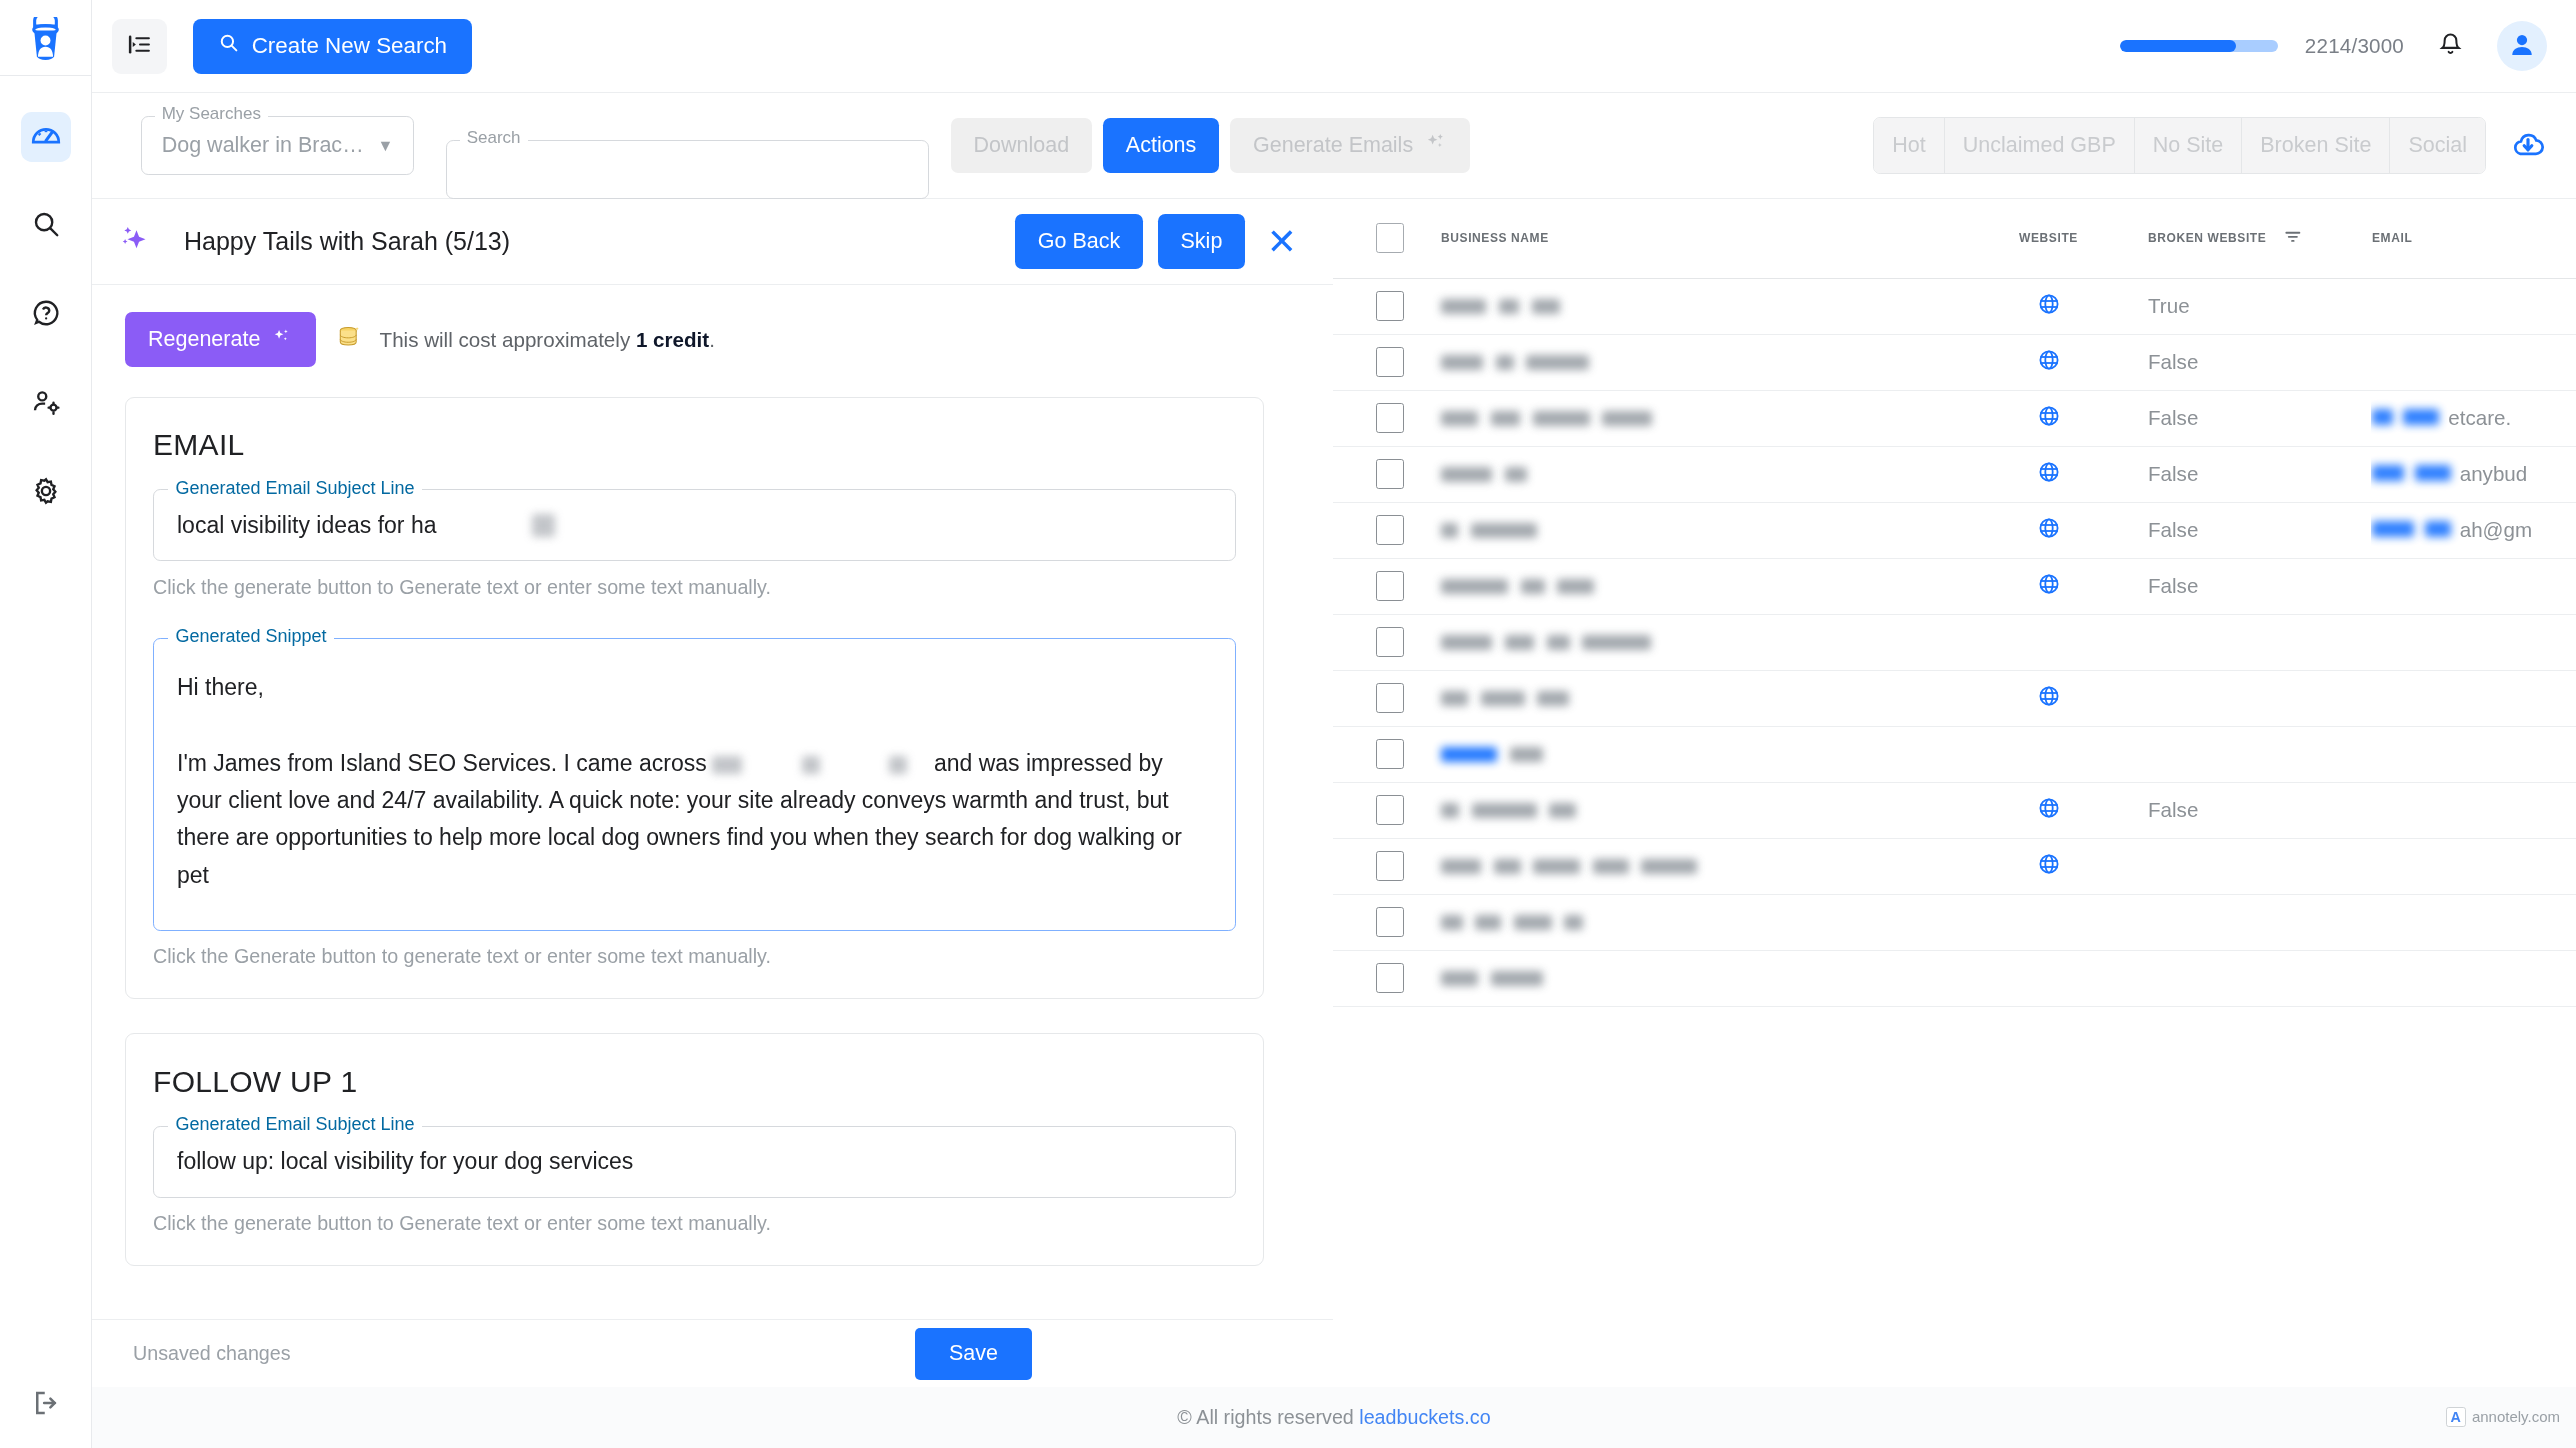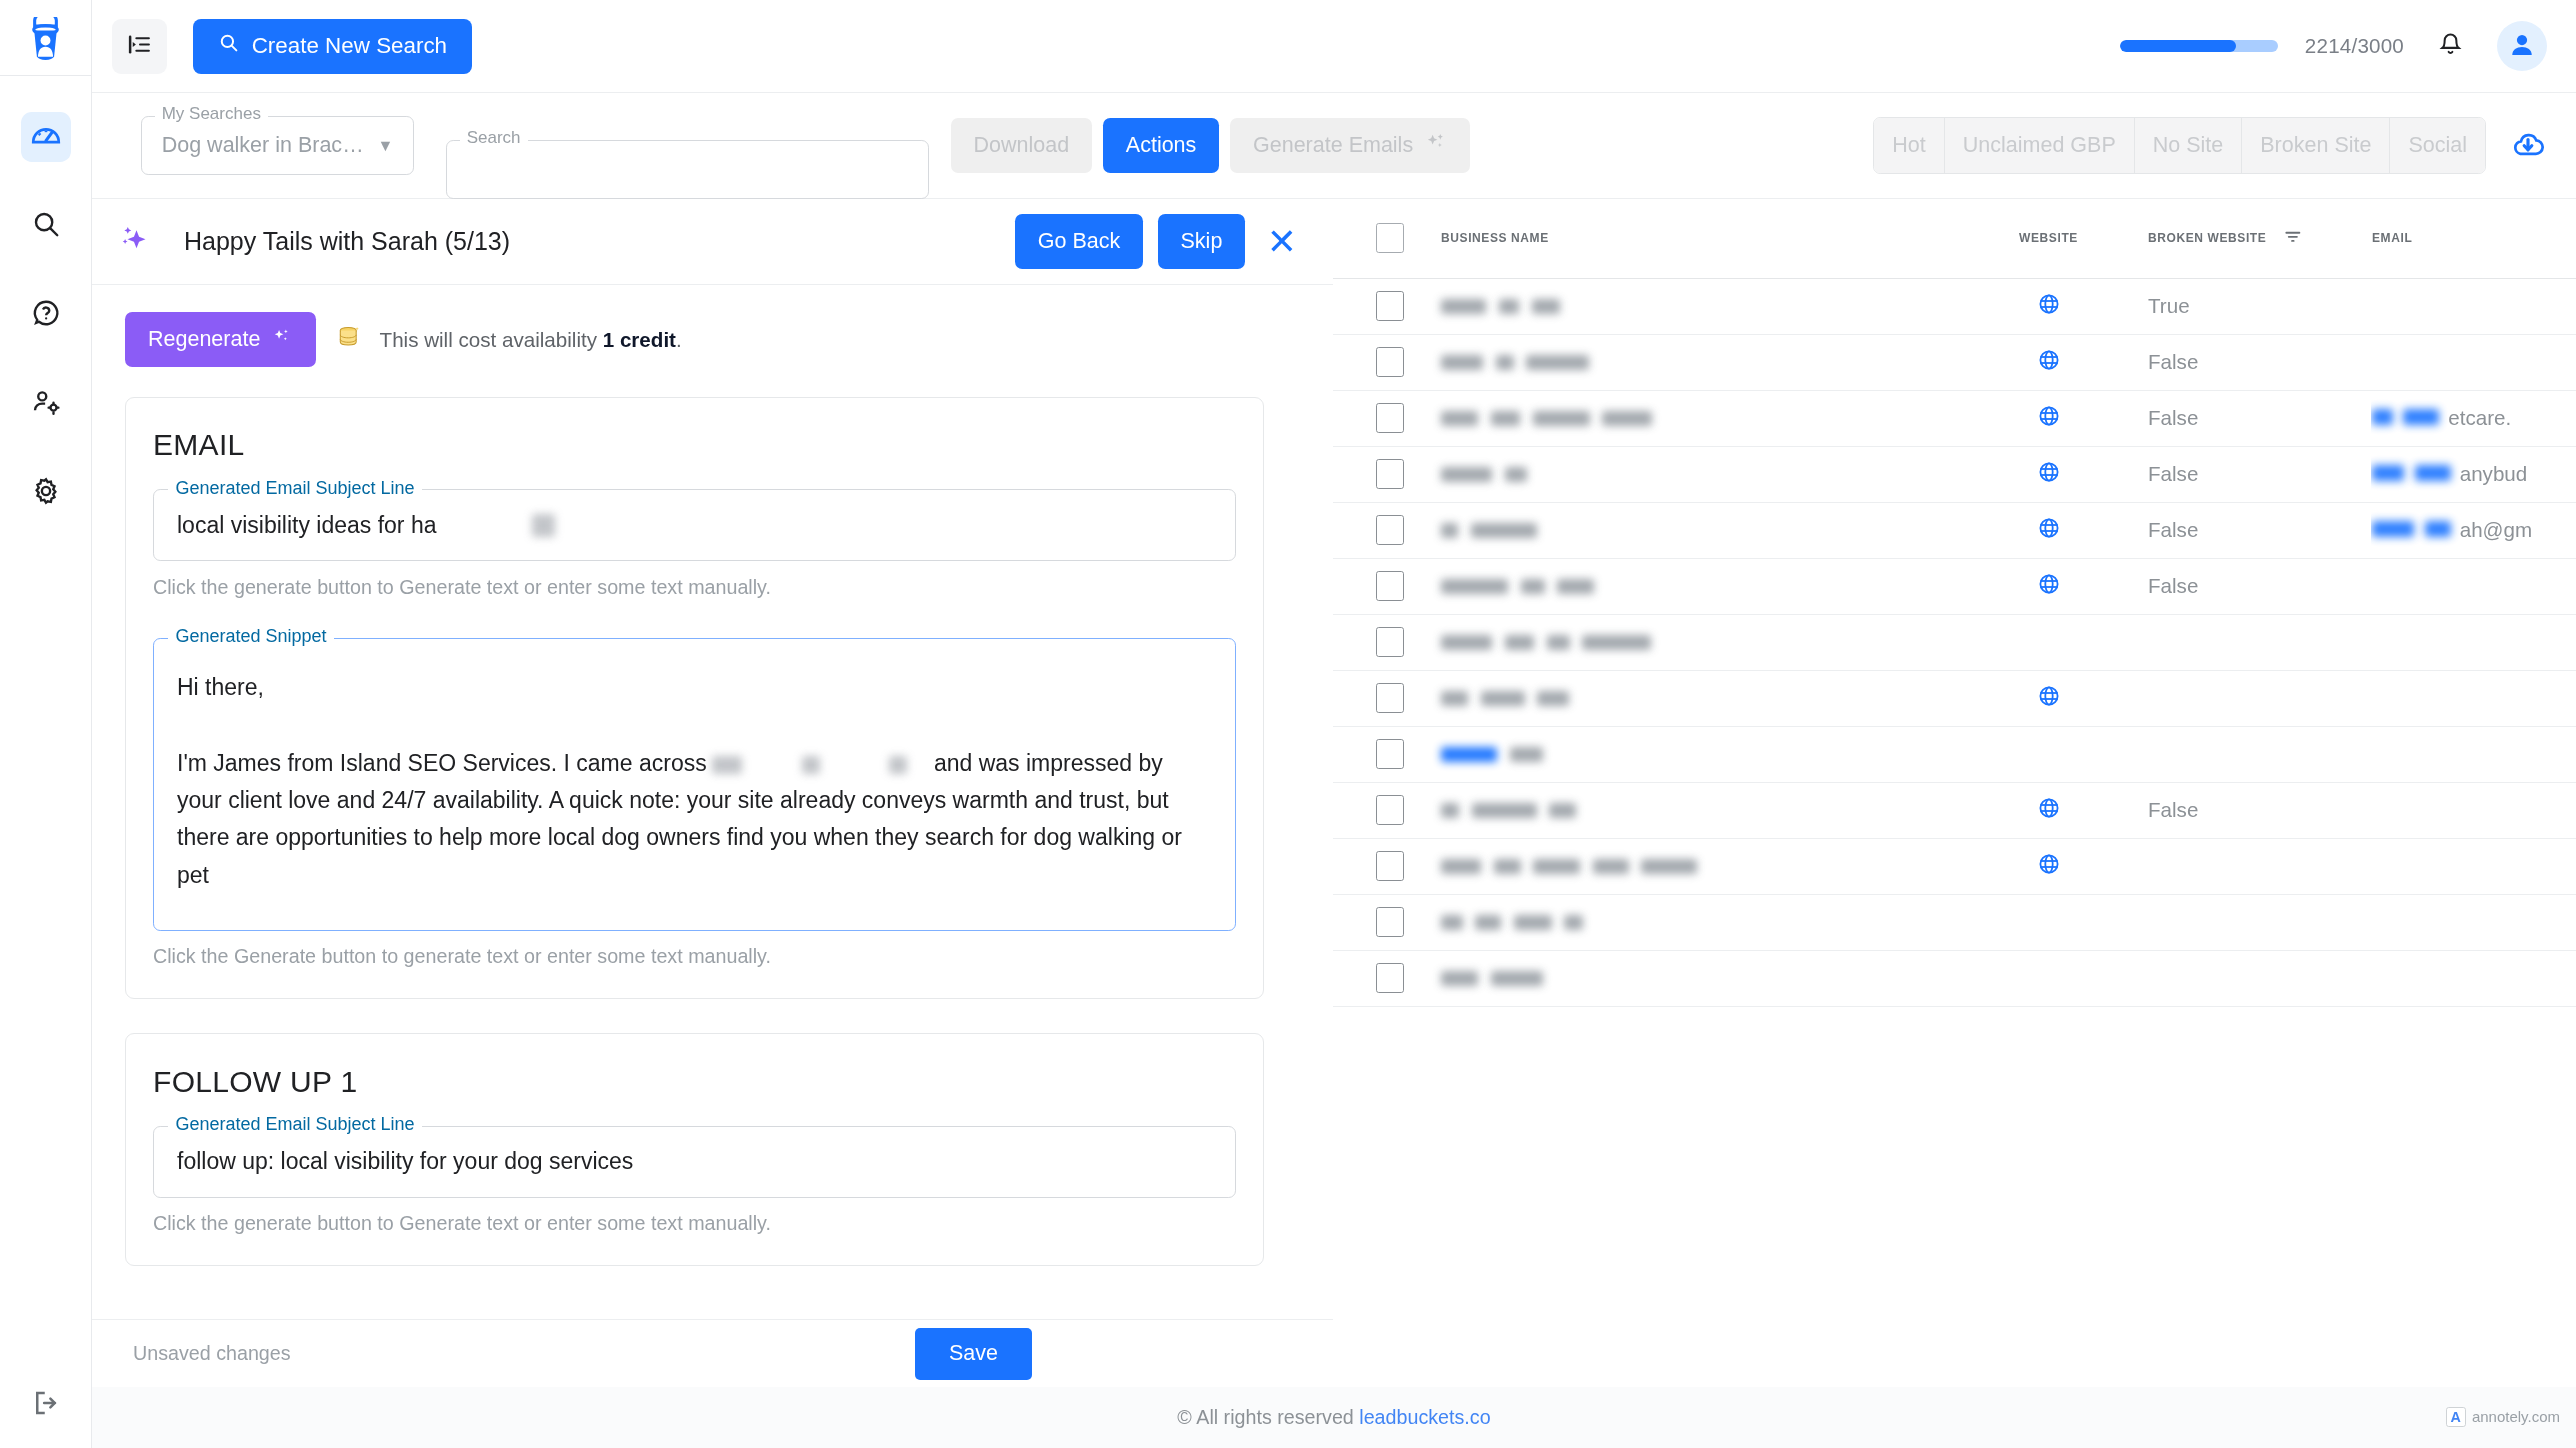--- a/index.html
+++ b/index.html
@@ -416,21 +416,21 @@
       <div class="cost-note">
         <span>
           <svg width="30" height="27" viewBox="0 0 34 30">
             <ellipse cx="15" cy="7" rx="9" ry="3.4" fill="#f6d365" stroke="#c79b2c" stroke-width="1.2"></ellipse>
             <path d="M6 7v13c0 1.9 4 3.4 9 3.4s9-1.5 9-3.4V7" fill="#fbe08a" stroke="#c79b2c" stroke-width="1.2"></path>
             <path d="M6 12c0 1.9 4 3.4 9 3.4s9-1.5 9-3.4M6 17c0 1.9 4 3.4 9 3.4s9-1.5 9-3.4" fill="none" stroke="#c79b2c" stroke-width="1.1"></path>
             <path d="M25 3l.6 1.5L27 5.1l-1.4.6L25 7.2l-.6-1.5L23 5.1l1.4-.6z" fill="#f6d365"></path>
           </svg>
         </span>
         <span>
-          <span>This will cost availability </span><b>1 credit</b><span>.</span>
+          <span>This will cost approximately </span><b>1 credit</b><span>.</span>
         </span>
       </div>
     </div>
 
 
     <div class="card">
       <h2>EMAIL</h2>
 
       <div class="outlined">
         <span class="legend">Generated Email Subject Line</span>

